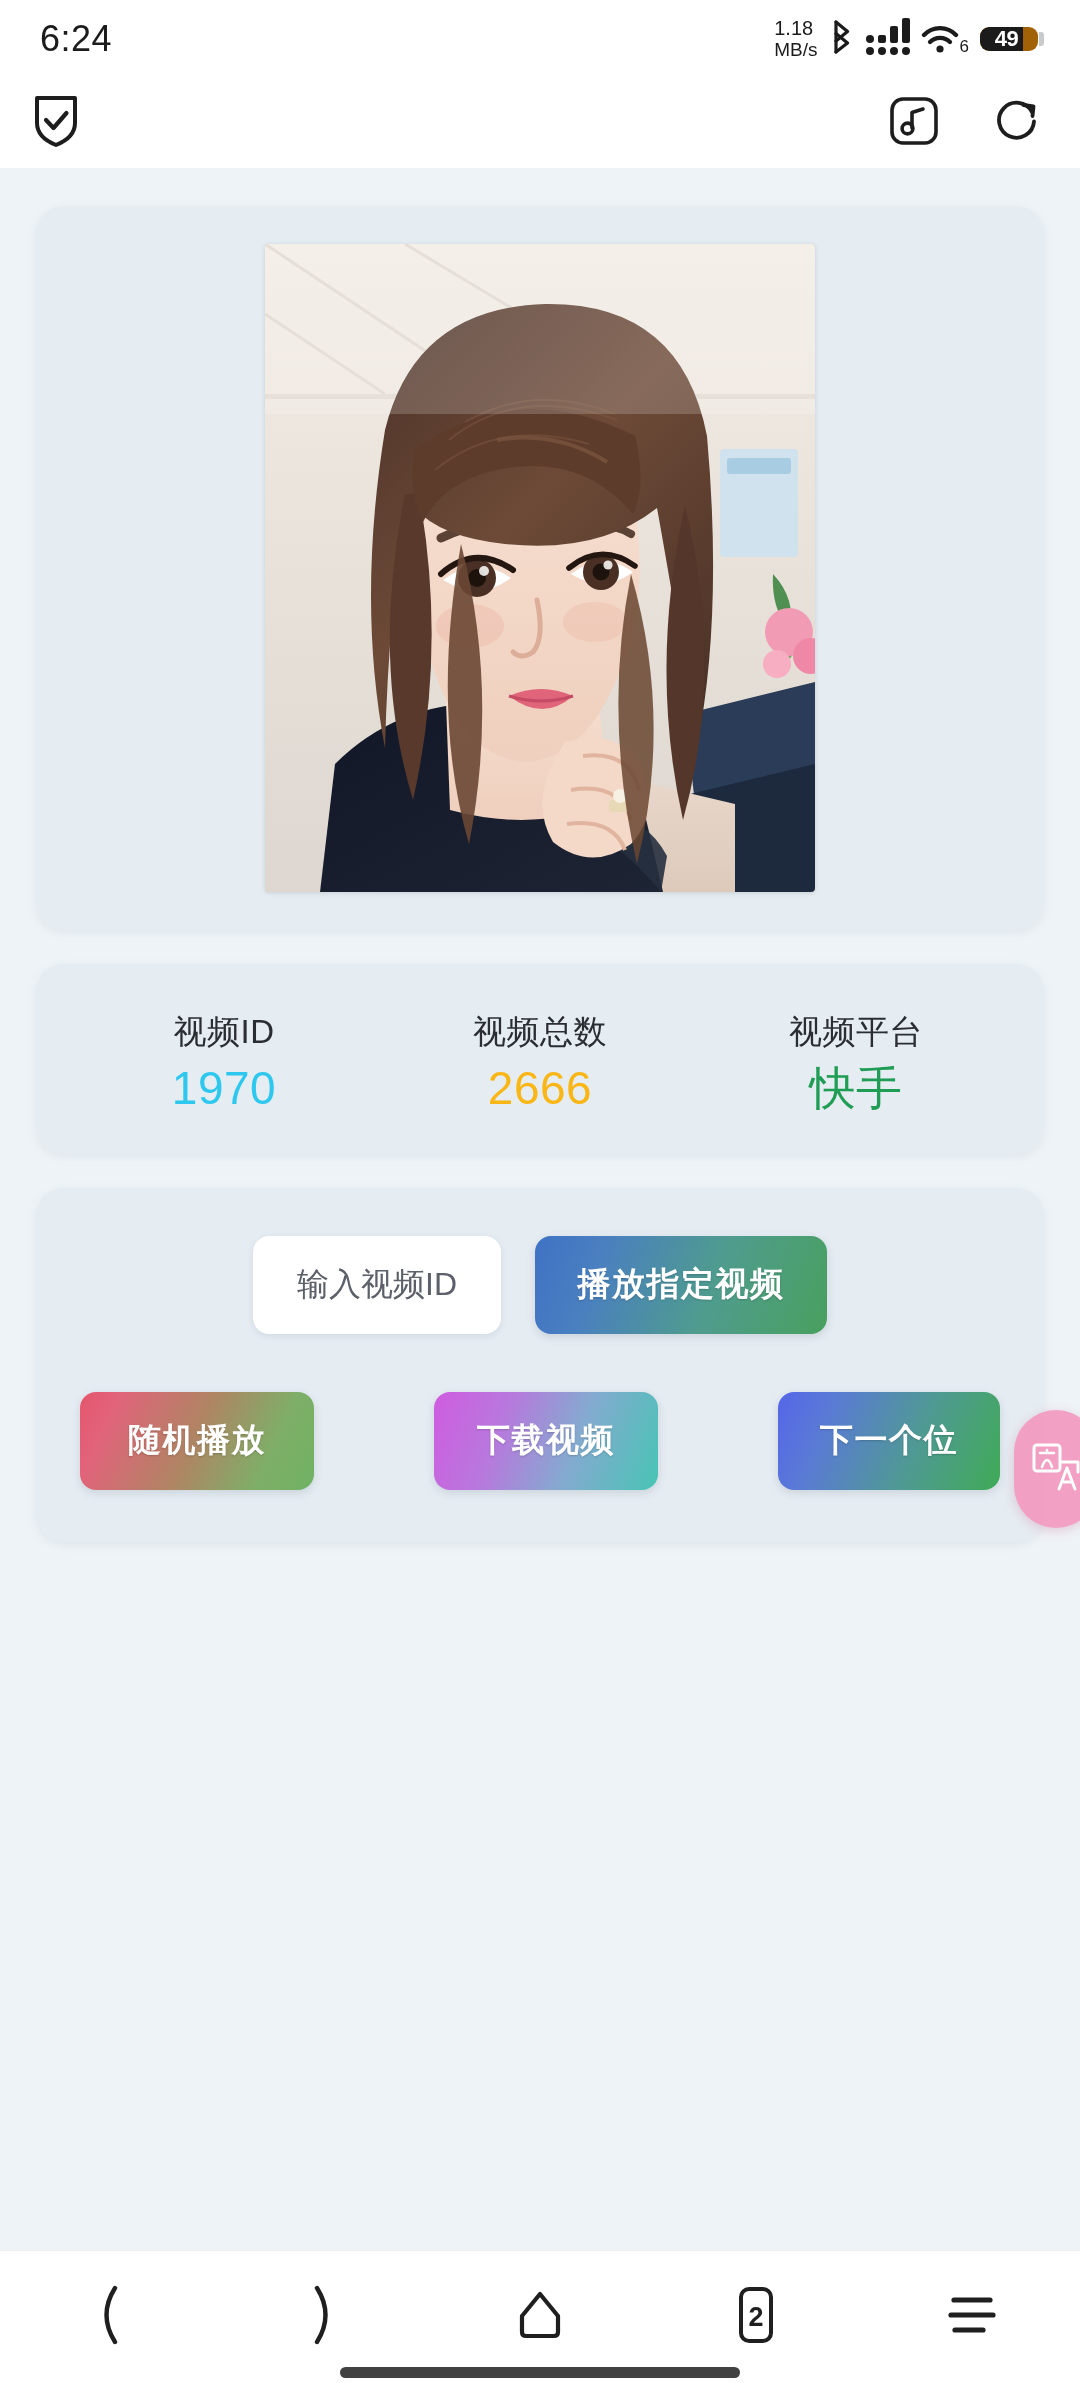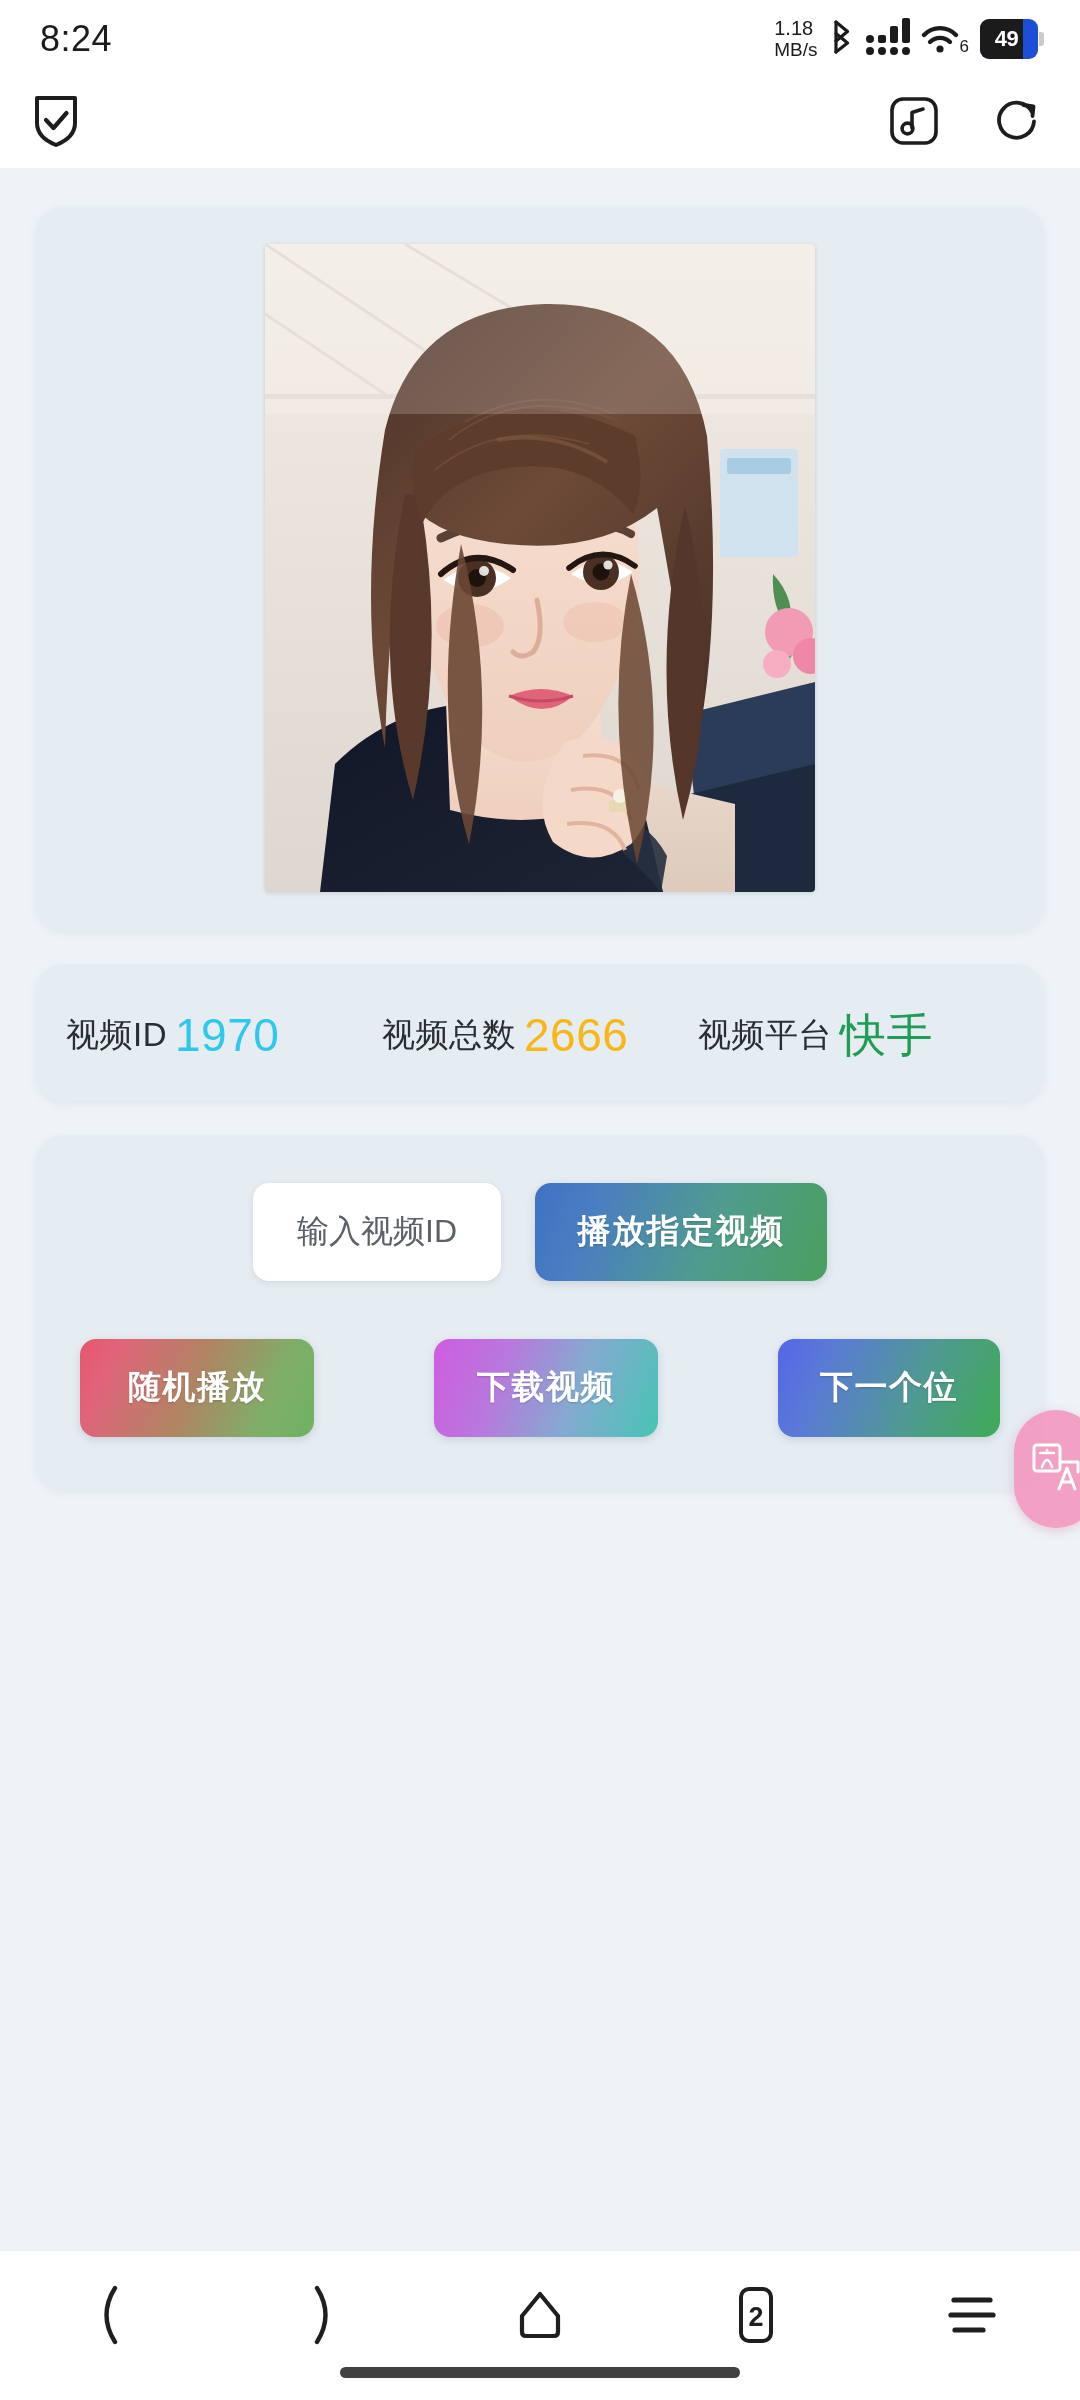--- a/index.html
+++ b/index.html
@@ -59,23 +59,23 @@
   }
   .sigcol { display: flex; flex-direction: column; justify-content: flex-end; align-items: center; gap: 4px; }
   .sigcol .bar { width: 8px; background: #1b1b1b; border-radius: 2px; }
   .sigcol .dot { width: 8px; height: 8px; background: #1b1b1b; border-radius: 50%; }
   .wifi-wrap { position: relative; display: flex; align-items: flex-end; }
   .wifi-gen {
     font-size: 17px; color: #1b1b1b; margin-left: 1px; transform: translateY(3px);
   }
   .battery {
     position: relative;
-    width: 58px; height: 40px;
+    width: 58px; height: 24px;
     border-radius: 9px;
-    background: #1d4ed8;
+    background: #a16207;
     display: flex; align-items: center;
     overflow: hidden;
   }
   .battery .fill {
     position: absolute; left: 0; top: 0; bottom: 0;
     width: 74%;
     background: #1b1b1b;
     border-radius: 9px 0 0 9px;
   }
   .battery .pct {
@@ -159,21 +159,21 @@
     margin-bottom: 34px;
   }
   .stats-row {
     display: flex;
     align-items: flex-start;
     justify-content: space-around;
   }
   .stat {
     flex: 1 1 0;
     display: flex;
-    flex-direction: row;
+    flex-direction: column;
     align-items: center;
     gap: 8px;
   }
   .stat-label {
     font-size: 33px;
     color: #2a2d31;
     font-weight: 400;
     letter-spacing: 0.5px;
   }
   .stat-value {
@@ -295,21 +295,21 @@
     border-radius: 6px;
     background: #414141;
   }
 </style>
 </head>
 <body>
 
 <div id="screen">
 
   <div class="statusbar">
-    <div class="status-clock">8:24</div>
+    <div class="status-clock">6:24</div>
 
     <div class="status-right">
 
       <div class="netspeed">
         <span>1.18</span>
         <span>MB/s</span>
       </div>
 
       <span>
         <svg width="26" height="34" viewBox="0 0 26 34">

